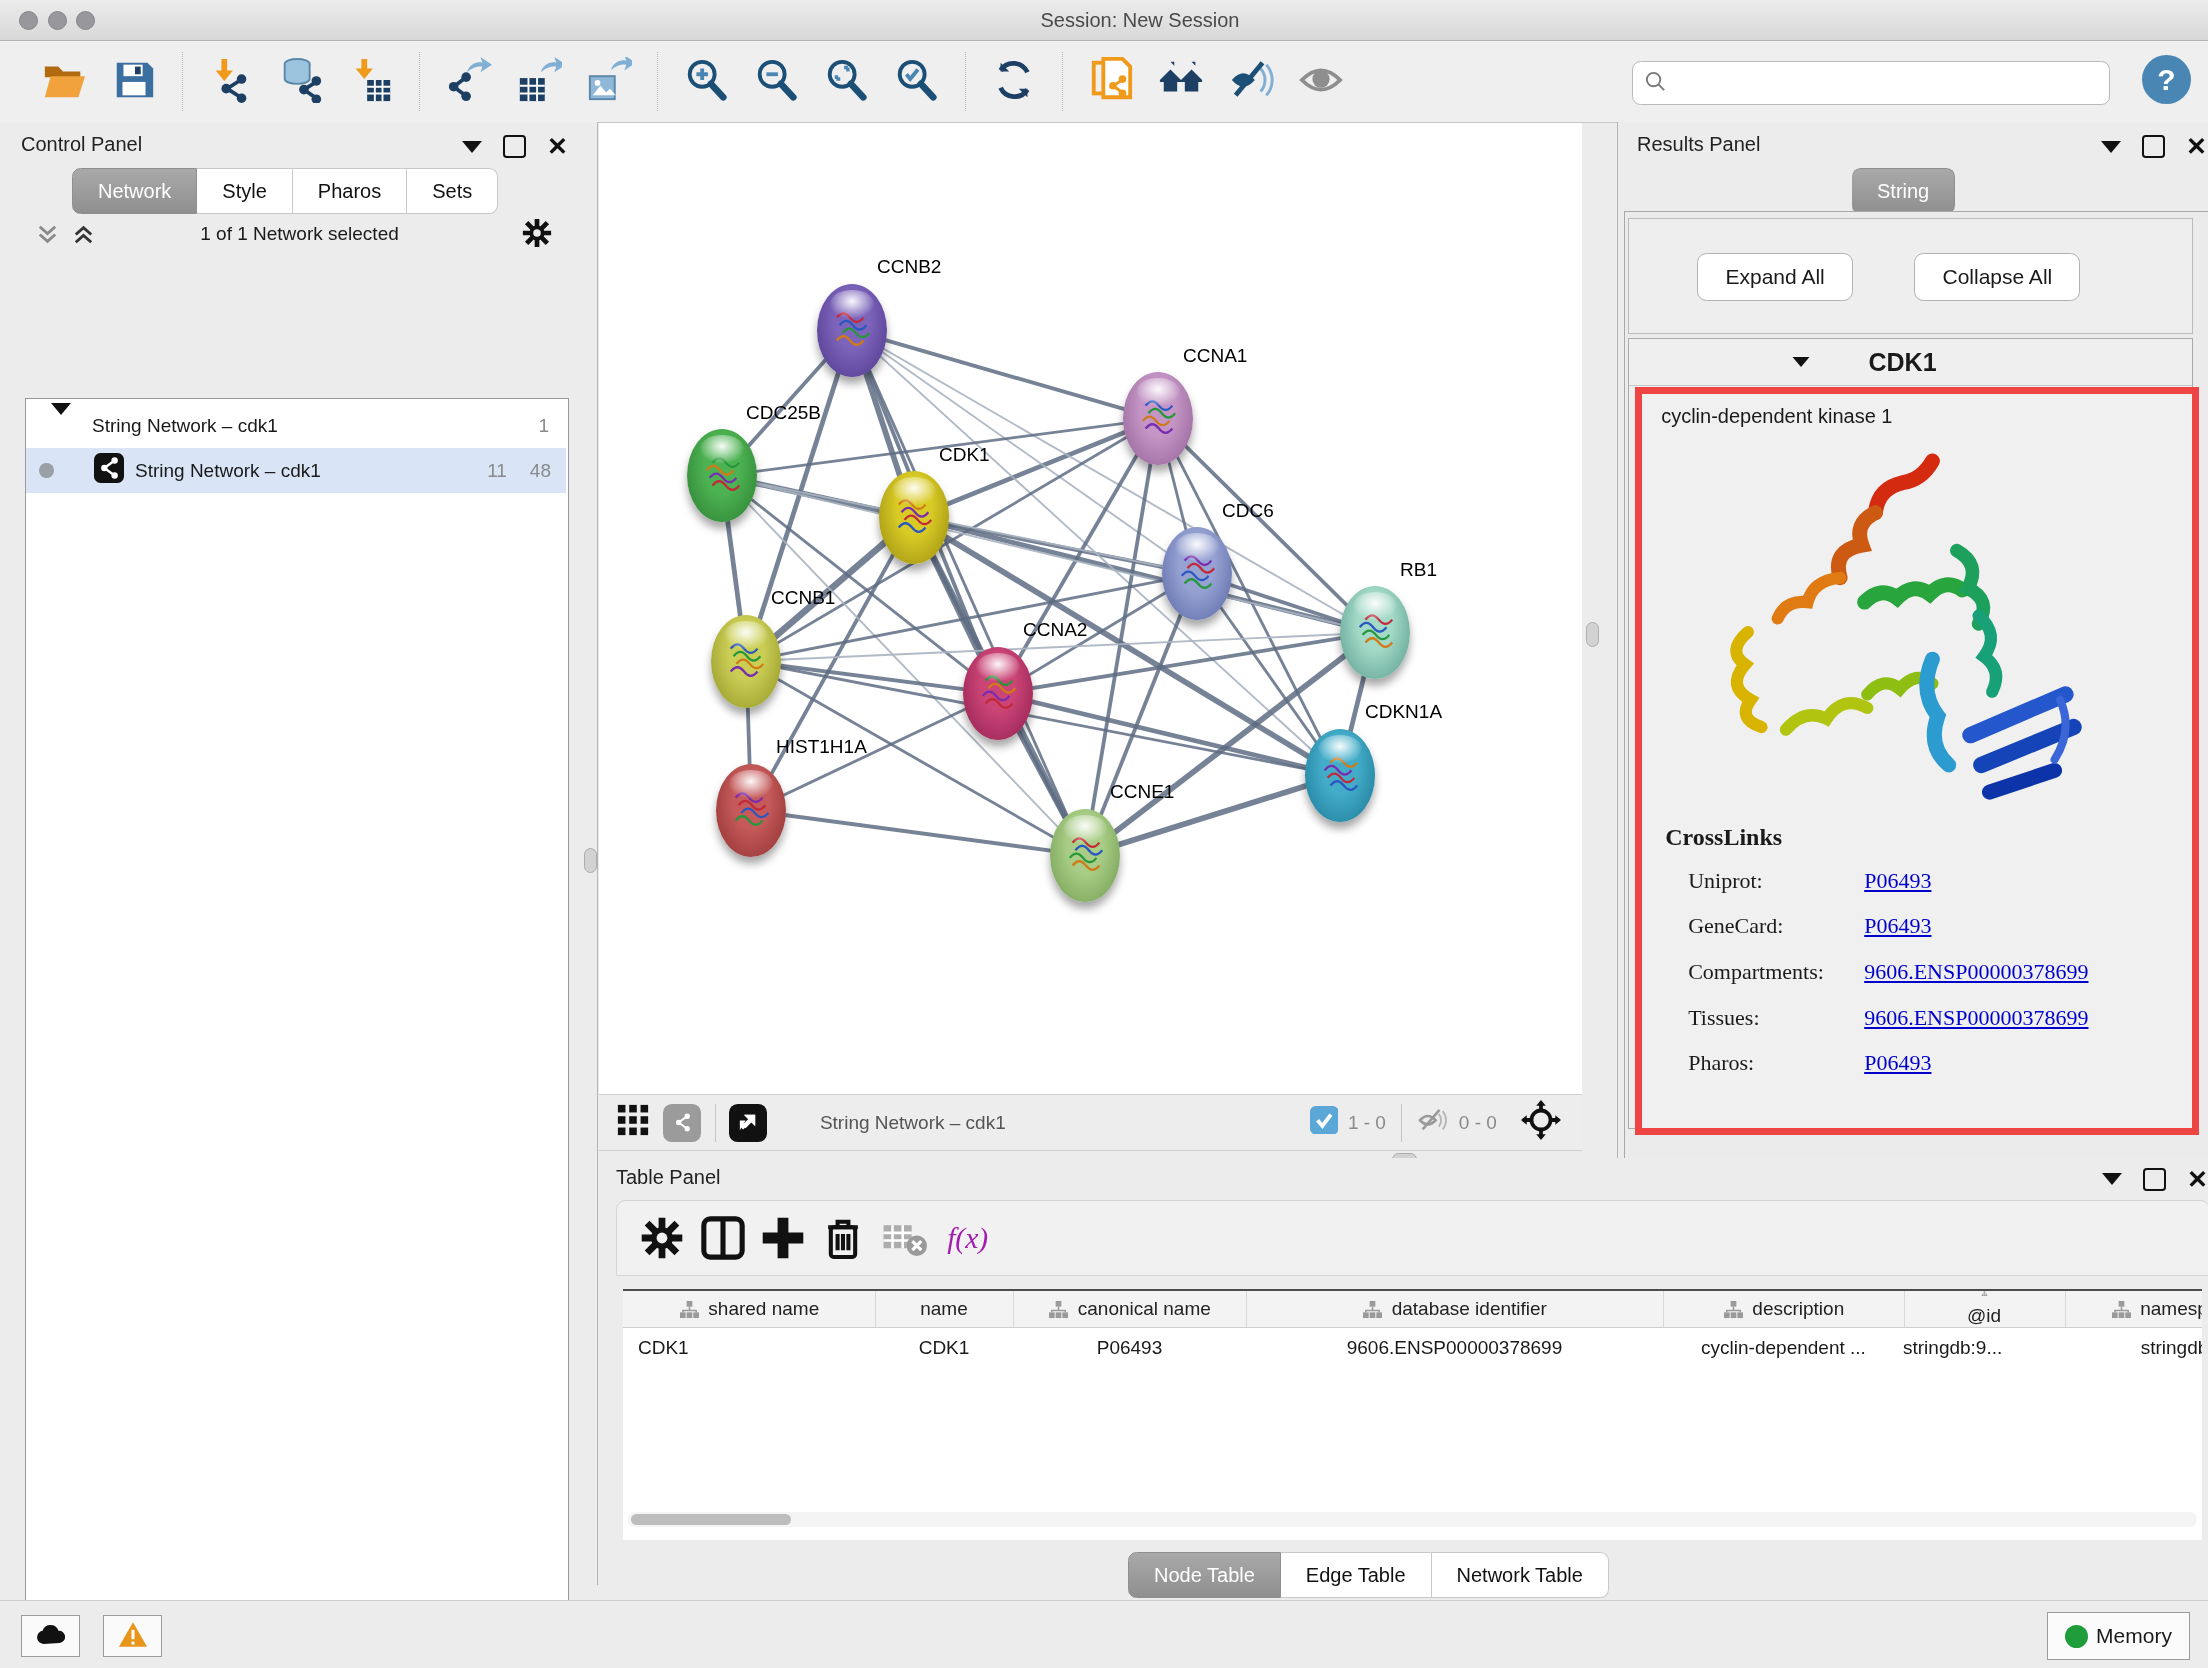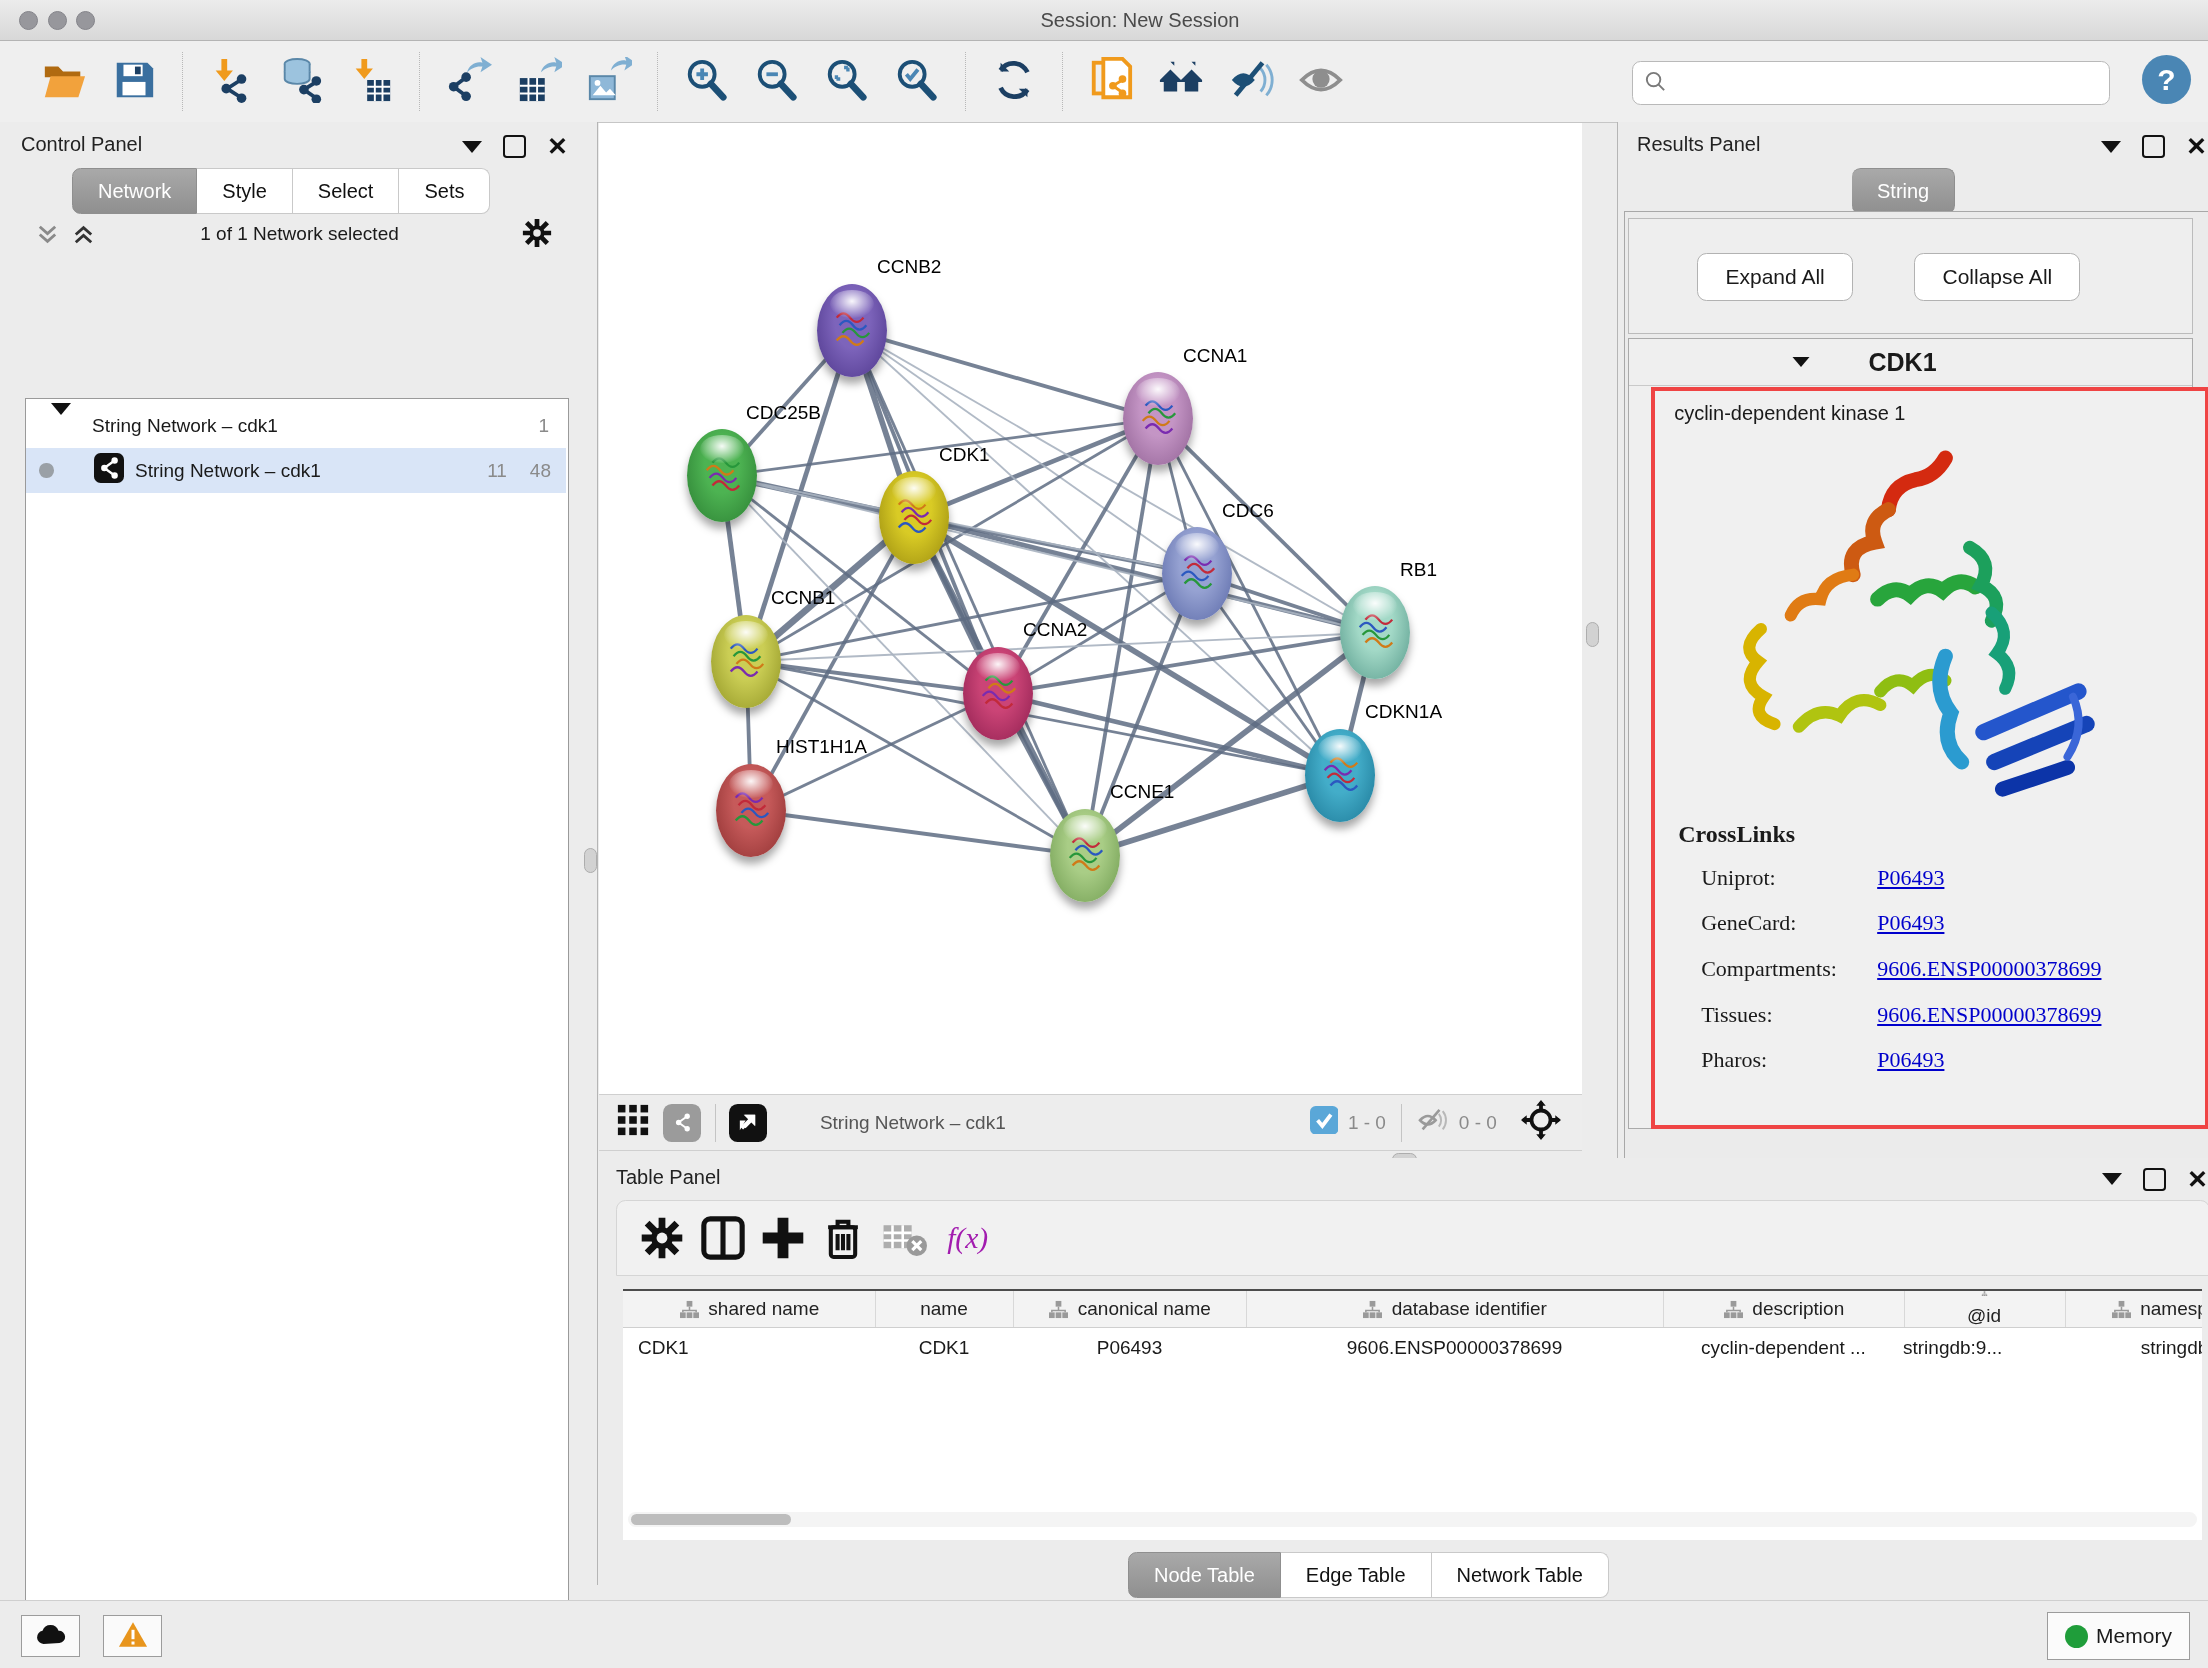--- a/index.html
+++ b/index.html
@@ -42,21 +42,21 @@
   #net-status{left:599px;top:1094px;width:983px;height:55px;background:#ededed;border-top:1px solid #cfcfcf;border-bottom:1px solid #cfcfcf;display:flex;align-items:center;font-size:19px;color:#555;}
   .vsep{width:0;height:38px;border-left:1px solid #c4c4c4;margin:0 13.3px;}
   .blk-btn{width:38px;height:38px;border-radius:8.6px;background:#111;display:flex;align-items:center;justify-content:center;}
   
   #results-panel{left:1617px;top:122px;width:592px;height:1463px;background:#ececec;border-left:1.9px solid #b5b5b5;}
   #rp-outer{left:5.7px;top:89px;width:576px;height:1370px;background:#ebebeb;border:1.9px solid #a8a8a8;padding-left:29px;}
   #rp-expbox{left:3.8px;top:5.7px;width:563px;height:114px;background:#eee;border:1px solid #bbb;}
   .rp-btn{position:absolute;top:34px;height:46px;line-height:46px;padding:0 27px;background:#fff;border:1px solid #b2b2b2;border-radius:9.5px;font-size:21px;}
   #rp-card{left:3.8px;top:126px;width:563px;height:789px;background:#efefef;border:1px solid #aaa;}
   #rp-card-head{height:46px;display:flex;align-items:center;border-bottom:1px solid #c9c9c9;}
-  #rp-card-body{position:absolute;left:5.7px;top:48px;width:550px;height:734px;background:#f0f0f0;border:4px solid #ef4444;margin-left:16px;}
+  #rp-card-body{position:absolute;left:5.7px;top:48px;width:550px;height:734px;background:#f0f0f0;border:7px solid #ef4444;}
   .serif{font-family:"Liberation Serif",serif;}
   .xl-row{position:absolute;left:46px;font-size:22px;}
   .xl-label{display:inline-block;width:176px;}
   .xl-link{color:#0000cc;text-decoration:underline;}
   
   #table-panel{left:599px;top:1158px;width:1609px;height:439px;background:#ececec;}
   #tp-toolbar{left:17px;top:42px;width:1592px;height:74px;background:#f1f1f1;border:1px solid #d5d5d5;border-radius:9.5px 9.5px 0 0;display:flex;align-items:center;}
   #tp-table{left:24px;top:131px;width:1579px;height:249px;background:#fff;border-top:2.9px solid #4c4c4c;overflow:hidden;}
   #tp-header{position:absolute;left:0;top:0;height:36px;background:#f3f3f3;border-bottom:1px solid #cfcfcf;font-size:19px;color:#222;}
   .th-cell{position:absolute;top:0;height:36px;display:flex;align-items:center;justify-content:center;gap:8.6px;border-right:1px solid #d8d8d8;overflow:hidden;}
@@ -263,21 +263,21 @@
 <div id="control-panel" class="abs">
   <div class="abs panel-title" style="left:21px;top:11.4px">Control Panel</div>
   <div class="abs win-ctl" style="left:462px;top:13.3px">
     <div class="tri-down"></div>
     <div class="maxbox"></div>
     <div class="closex">✕</div>
   </div>
   <div class="abs tabbar" style="left:72px;top:46px">
     <div class="tab active">Network</div>
     <div class="tab">Style</div>
-    <div class="tab">Select</div>
+    <div class="tab">Pharos</div>
     <div class="tab">Sets</div>
   </div>
   <div class="abs" style="left:34px;top:99px">
     <svg width="27" height="27" viewBox="0 0 28 28" fill="none" stroke="#8a8a8a" stroke-width="3">
         <path d="M6 6l8 7 8-7M6 14l8 7 8-7"></path>
       </svg></div>
   <div class="abs" style="left:70px;top:99px">
     <svg width="27" height="27" viewBox="0 0 28 28" fill="none" stroke="#333" stroke-width="3">
         <path d="M6 22l8-7 8 7M6 14l8-7 8 7"></path>
       </svg></div>

